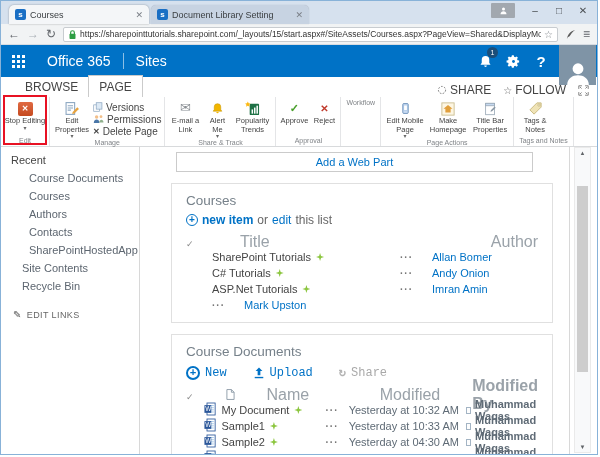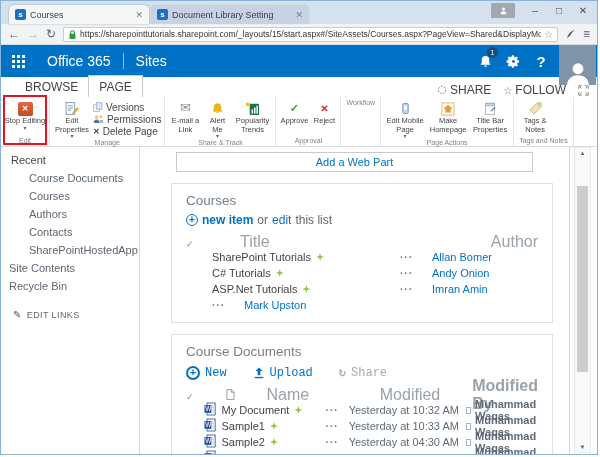--- a/index.html
+++ b/index.html
@@ -69,21 +69,21 @@
   .i-x-d::before{content:"✕"}
   .i-env { color:#8a8f94; font-size:13px; }
   .i-env::before{content:"✉"}
   .annotation { position:absolute; left:2px; top:94px; width:44px; height:50px; border:2px solid #e81123; z-index:9; }
 
   
   .content { position:absolute; top:146px; left:0; right:0; bottom:0; background:#fff; }
   .sidenav { position:absolute; left:0; top:0; width:138px; bottom:0; font-size:11px; padding-top:4px; }
   .nav-h { color:#444; padding:3px 0 3px 10px; }
   .nav-i { color:#5d6670; padding:3px 0 3px 28px; }
-  .nav-t { color:#5d6670; padding:3px 0 3px 8px; }
+  .nav-t { color:#5d6670; padding:3px 0 3px 21px; }
   .editlinks { margin-top:14px; padding-left:12px; color:#666; font-size:9px; letter-spacing:.4px; display:flex; align-items:center; gap:5px; }
   .i-pencil::before{content:"✎"; font-size:10px; color:#555;}
 
   .editzone { position:absolute; left:138px; top:0; width:431px; bottom:0; border-left:1px solid #d8d8d8; border-right:1px solid #d8d8d8; overflow:hidden; background:#fff; }
   .addwebpart { margin:5px 36px 0; border:1px solid #cbcbcb; height:20px; line-height:18px; text-align:center; color:#0072c6; font-size:11px; }
   .webpart { margin:11px 16px 0 31px; border:1px solid #e0e0e0; padding:9px 14px; background:#fff; }
   .wp-title { font-size:13.5px; color:#76818a; }
   .newitem { margin-top:5px; font-size:12px; color:#666; display:flex; align-items:center; gap:4px; }
   .cplus { width:12px; height:12px; border:1.3px solid #0072c6; border-radius:50%; color:#0072c6; font-size:10px; line-height:10px; text-align:center; font-weight:bold; }
   .cplus::before{content:"+";}

